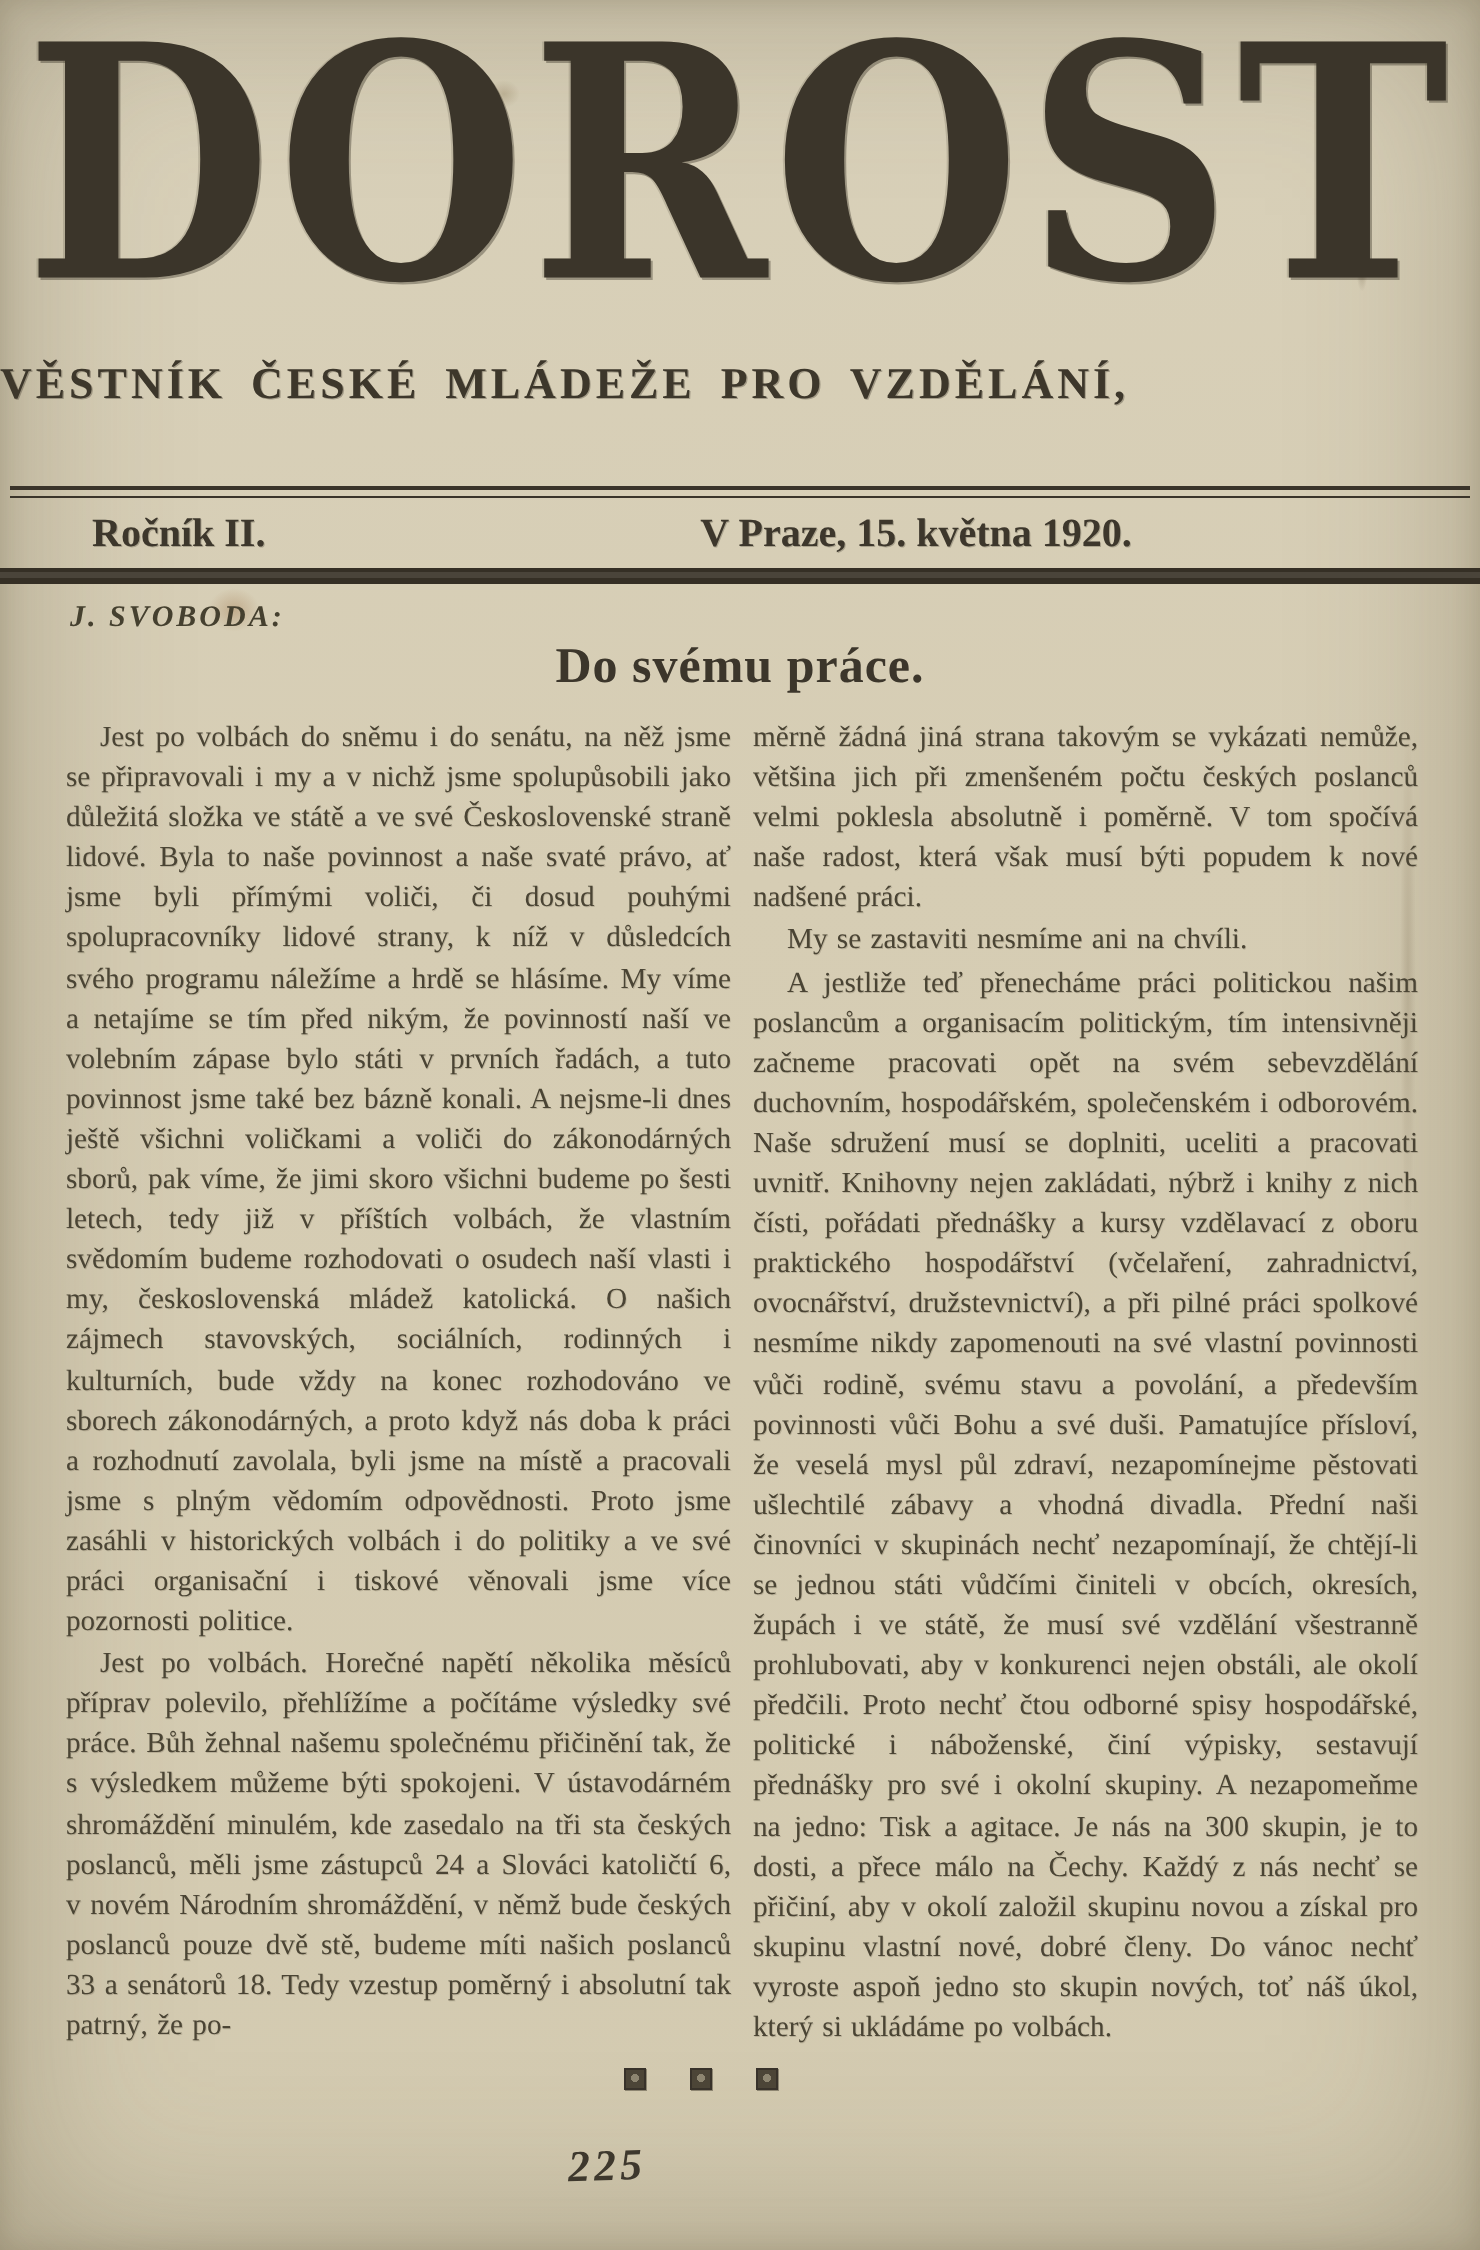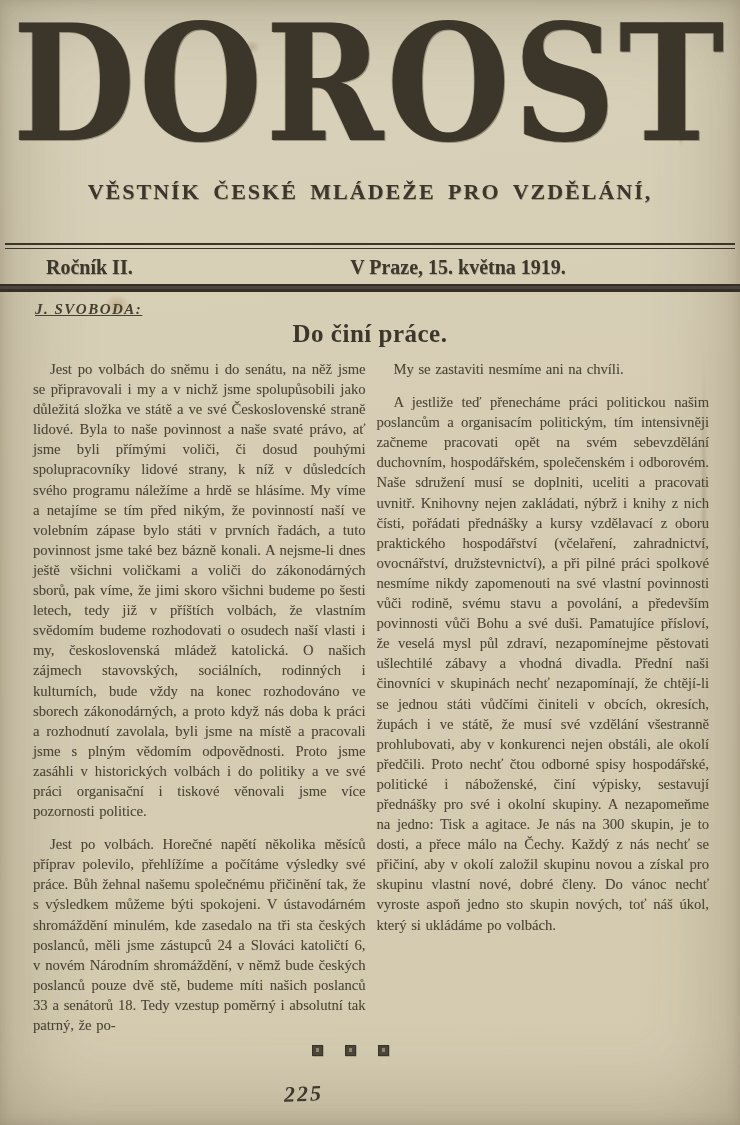--- a/index.html
+++ b/index.html
@@ -21,21 +21,20 @@
     font-weight:bold;
     font-size:142px;line-height:1;
     letter-spacing:3px;
     color:#3b352a;
     transform:scaleY(1.14);transform-origin:top center;
     text-shadow:1px 1px 0 rgba(40,34,22,.35), -1px 0 0 rgba(40,34,22,.15);
     filter:blur(.3px);
   }
   .masthead-subtitle{
     position:absolute;top:176px;left:0;right:0;
-    text-align:center;
     font-weight:bold;
     font-size:22px;line-height:31px;
     letter-spacing:2px;word-spacing:5px;
     color:#3d372b;
     text-shadow:.6px .6px 0 rgba(40,34,22,.3);
     filter:blur(.25px);
   }
   
   .issue-section{position:absolute;top:243px;left:0;right:0;}
   .rule-double{
@@ -59,21 +58,20 @@
     border-bottom:3px solid #352f25;
     background:#4a443a;
   }
   
   .article{position:absolute;top:297px;left:0;right:0;}
   .article-author{
     margin:4px 0 0 35px;
     font-style:italic;font-weight:bold;
     font-size:15px;letter-spacing:1.5px;
     color:#45402f;
-    text-decoration:underline;
   }
   .article-title{
     margin-top:2px;
     text-align:center;
     font-weight:bold;font-size:25px;
     letter-spacing:.5px;
     color:#3c362b;
   }
   .columns{
     display:flex;gap:11px;
@@ -84,21 +82,21 @@
     text-align:justify;
     font-size:14.6px;line-height:20.1px;
     color:#4a4434;
     text-shadow:.4px .4px 0 rgba(60,52,36,.18);
     filter:blur(.2px);
     word-spacing:1px;
     hyphens:auto;
   }
   .col p{margin:0;}
   .col p.indent{text-indent:17px;}
-  .col p + p{margin-top:13px;}
+  .col p + p{margin-top:1px;}
   
   .end-ornament{
     display:flex;gap:22px;
     margin:10px 0 0 312px;
   }
   .orn-square{
     width:9px;height:9px;
     background:radial-gradient(circle at 50% 45%, #8d8570 0 2px, #4c4537 2px);
     border:1px solid #38322a;
     box-shadow:.5px .5px 0 rgba(40,34,22,.4);
@@ -134,35 +132,36 @@
 
   <div class="masthead-title">DOROST</div>
   <div class="masthead-subtitle">
     <div>VĚSTNÍK ČESKÉ MLÁDEŽE PRO VZDĚLÁNÍ,</div>
   </div>
 
   <div class="issue-section">
     <div class="rule-double"></div>
     <div class="issue-row">
       <span class="cell-left">Ročník II.</span>
-      <span class="cell-center">V Praze, 15. května 1919.</span>
+      <span class="cell-center">V Praze, 15. května 1920.</span>
     </div>
     <div class="rule-thick"></div>
   </div>
 
   <div class="article">
     <div class="article-author">J. SVOBODA:</div>
-    <div class="article-title">Do činí práce.</div>
+    <div class="article-title">Do svému práce.</div>
 
     <div class="columns">
       <div class="col">
         <p class="indent">Jest po volbách do sněmu i do senátu, na něž jsme se připravovali i my a v nichž jsme spolupůsobili jako důležitá složka ve státě a ve své Československé straně lidové. Byla to naše povinnost a naše svaté právo, ať jsme byli přímými voliči, či dosud pouhými spolupracovníky lidové strany, k níž v důsledcích svého programu náležíme a hrdě se hlásíme. My víme a netajíme se tím před nikým, že povinností naší ve volebním zápase bylo státi v prvních řadách, a tuto povinnost jsme také bez bázně konali. A nejsme-li dnes ještě všichni voličkami a voliči do zákonodárných sborů, pak víme, že jimi skoro všichni budeme po šesti letech, tedy již v příštích volbách, že vlastním svědomím budeme rozhodovati o osudech naší vlasti i my, československá mládež katolická. O našich zájmech stavovských, sociálních, rodinných i kulturních, bude vždy na konec rozhodováno ve sborech zákonodárných, a proto když nás doba k práci a rozhodnutí zavolala, byli jsme na místě a pracovali jsme s plným vědomím odpovědnosti. Proto jsme zasáhli v historických volbách i do politiky a ve své práci organisační i tiskové věnovali jsme více pozornosti politice.</p>
         <p class="indent">Jest po volbách. Horečné napětí několika měsíců příprav polevilo, přehlížíme a počítáme výsledky své práce. Bůh žehnal našemu společnému přičinění tak, že s výsledkem můžeme býti spokojeni. V ústavodárném shromáždění minulém, kde zasedalo na tři sta českých poslanců, měli jsme zástupců 24 a Slováci katoličtí 6, v novém Národním shromáždění, v němž bude českých poslanců pouze dvě stě, budeme míti našich poslanců 33 a senátorů 18. Tedy vzestup poměrný i absolutní tak patrný, že po-</p>
       </div>
       <div class="col">
+        <p>měrně žádná jiná strana takovým se vykázati nemůže, většina jich při zmenšeném počtu českých poslanců velmi poklesla absolutně i poměrně. V tom spočívá naše radost, která však musí býti popudem k nové nadšené práci.</p>
         <p class="indent">My se zastaviti nesmíme ani na chvíli.</p>
         <p class="indent">A jestliže teď přenecháme práci politickou našim poslancům a organisacím politickým, tím intensivněji začneme pracovati opět na svém sebevzdělání duchovním, hospodářském, společenském i odborovém. Naše sdružení musí se doplniti, uceliti a pracovati uvnitř. Knihovny nejen zakládati, nýbrž i knihy z nich čísti, pořádati přednášky a kursy vzdělavací z oboru praktického hospodářství (včelaření, zahradnictví, ovocnářství, družstevnictví), a při pilné práci spolkové nesmíme nikdy zapomenouti na své vlastní povinnosti vůči rodině, svému stavu a povolání, a především povinnosti vůči Bohu a své duši. Pamatujíce přísloví, že veselá mysl půl zdraví, nezapomínejme pěstovati ušlechtilé zábavy a vhodná divadla. Přední naši činovníci v skupinách nechť nezapomínají, že chtějí-li se jednou státi vůdčími činiteli v obcích, okresích, župách i ve státě, že musí své vzdělání všestranně prohlubovati, aby v konkurenci nejen obstáli, ale okolí předčili. Proto nechť čtou odborné spisy hospodářské, politické i náboženské, činí výpisky, sestavují přednášky pro své i okolní skupiny. A nezapomeňme na jedno: Tisk a agitace. Je nás na 300 skupin, je to dosti, a přece málo na Čechy. Každý z nás nechť se přičiní, aby v okolí založil skupinu novou a získal pro skupinu vlastní nové, dobré členy. Do vánoc nechť vyroste aspoň jedno sto skupin nových, toť náš úkol, který si ukládáme po volbách.</p>
       </div>
     </div>
 
     
     <div class="end-ornament">
       <span class="orn-square"></span>
       <span class="orn-square"></span>
       <span class="orn-square"></span>

